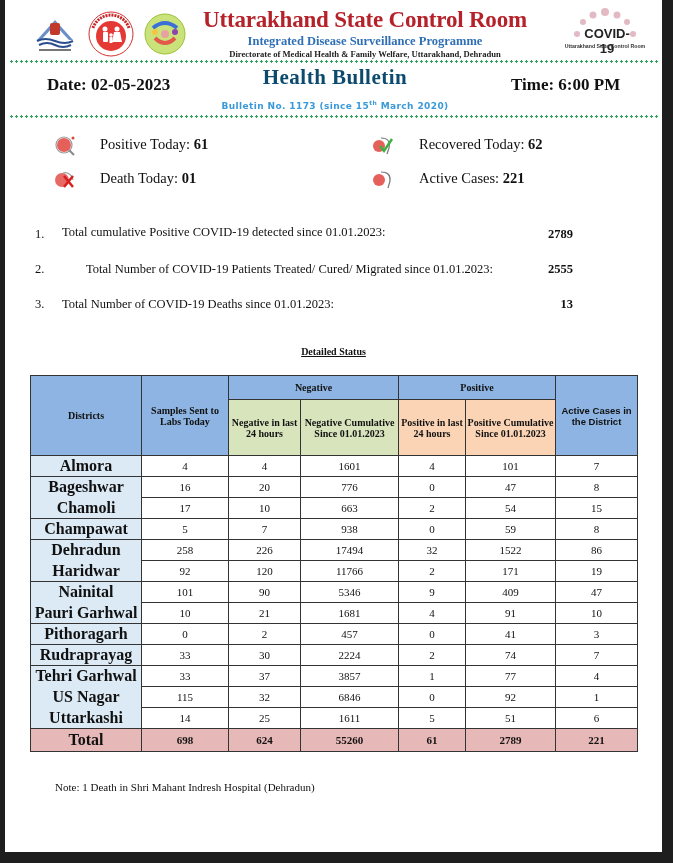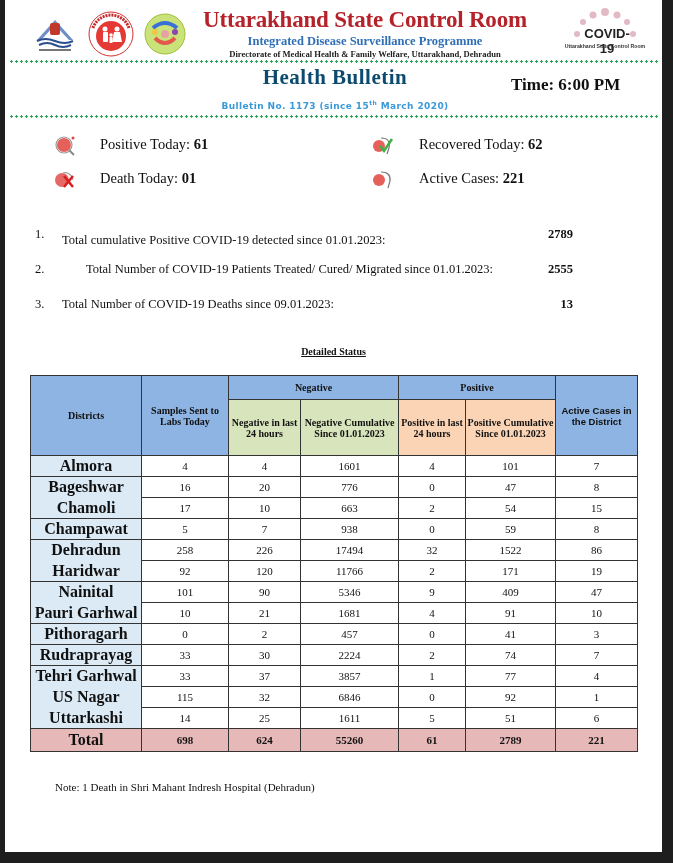--- a/index.html
+++ b/index.html
@@ -149,20 +149,21 @@
       <circle cx="74" cy="16" r="3" fill="#e3b9c4"></circle>
       <circle cx="24" cy="28" r="3" fill="#e3b9c4"></circle>
       <circle cx="80" cy="28" r="3" fill="#e3b9c4"></circle>
     </svg>
     <div class="abs" style="left:28px;top:20px;width:52px;text-align:center;font-family:'Liberation Sans',sans-serif;font-size:13px;font-weight:bold;color:#222;">COVID-19</div>
     <div class="abs" style="left:0;top:37px;width:104px;text-align:center;font-family:'Liberation Sans',sans-serif;font-size:5.2px;font-weight:bold;color:#333;">Uttarakhand State Control Room</div>
   </div>
 
   <div class="abs dots dots-1"></div>
 
+  <div class="abs date-label">Date: 02-05-2023</div>
   <div class="abs bulletin-title">Health Bulletin</div>
   <div class="abs time-label">Time: 6:00 PM</div>
   <div class="abs bulletin-no"><span>Bulletin  No. 1173 (since 15</span><sup>th</sup><span> March 2020)</span></div>
 
   <div class="abs dots dots-2"></div>
 
   <div class="abs sum-icon" style="left:48px;top:134px;">
     <svg width="24" height="24" viewBox="0 0 24 24">
       <circle cx="11" cy="11" r="7" fill="#e0443e" opacity="0.85"></circle>
       <circle cx="11" cy="11" r="8" fill="none" stroke="#999" stroke-width="1.2"></circle>
@@ -193,29 +194,29 @@
 
   <div class="abs sum-icon" style="left:366px;top:168px;">
     <svg width="24" height="24" viewBox="0 0 24 24">
       <circle cx="8" cy="12" r="6" fill="#e0443e" opacity="0.85"></circle>
       <path d="M10 4 Q20 4 19 13 L17 20" stroke="#777" stroke-width="1.2" fill="none"></path>
     </svg>
   </div>
   <div class="abs sum-item" style="left:414px;top:170px;"><span>Active Cases: </span><b>221</b></div>
 
   <div class="abs list-num" style="top:227px;">1.</div>
-  <div class="abs list-text" style="top:233px;">Total cumulative Positive COVID-19 detected since 01.01.2023:</div>
+  <div class="abs list-text" style="top:225px;">Total cumulative Positive COVID-19 detected since 01.01.2023:</div>
   <div class="abs list-val" style="left:508px;top:227px;">2789</div>
 
   <div class="abs list-num" style="top:262px;">2.</div>
   <div class="abs list-text" style="top:262px;margin-left:24px;">Total Number of COVID-19 Patients Treated/ Cured/ Migrated since 01.01.2023:</div>
   <div class="abs list-val" style="left:508px;top:262px;">2555</div>
 
   <div class="abs list-num" style="top:297px;">3.</div>
-  <div class="abs list-text" style="top:297px;">Total Number of COVID-19 Deaths since 09.01.2023:</div>
+  <div class="abs list-text" style="top:297px;">Total Number of COVID-19 Deaths since 01.01.2023:</div>
   <div class="abs list-val" style="left:508px;top:297px;">13</div>
 
   <div class="abs detail-title">Detailed Status</div>
 
   <table class="status">
     <colgroup>
       <col style="width:111px">
         <col style="width:87px">
         <col style="width:72px">
         <col style="width:98px">

